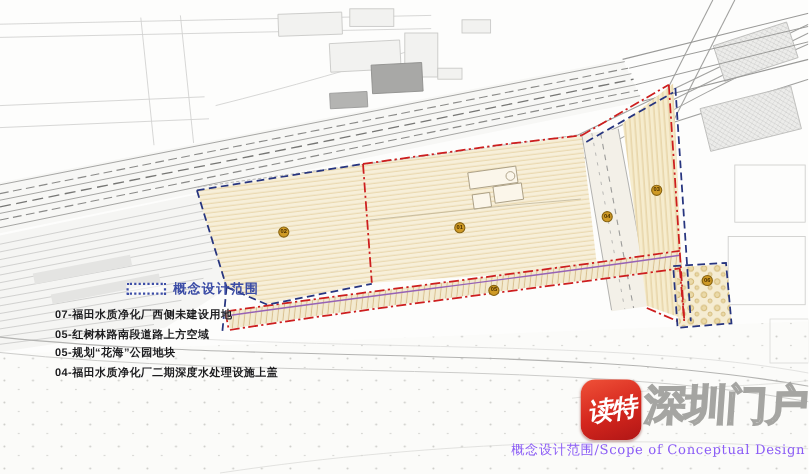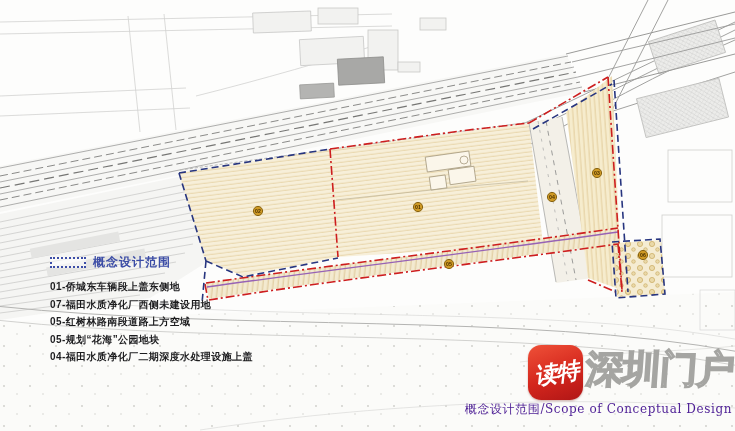--- a/index.html
+++ b/index.html
@@ -3,21 +3,21 @@
 <meta charset="utf-8">
 <style>
   html,body{margin:0;padding:0;background:#ffffff;}
   .stage{
     position:relative;width:735px;height:431px;overflow:hidden;
     background:#fdfdfc;font-family:"Liberation Sans",sans-serif;
   }
   .stage svg{position:absolute;left:0;top:0;}
   
   .legend{position:absolute;left:50px;top:254px;width:250px;}
-  .legend-title-row{display:flex;align-items:center;gap:7px;margin-bottom:7px;}
+  .legend-title-row{display:flex;align-items:center;gap:7px;margin-bottom:7px;justify-content:center;}
   .legend-swatch{width:36px;height:11px;border:2px dotted #3c4da6;background:rgba(255,255,255,.55);box-sizing:border-box;}
   .legend-title{color:#3c4da6;font-weight:bold;font-size:12px;letter-spacing:1px;}
   .legend-item{color:#1c1c1e;font-weight:bold;font-size:10px;letter-spacing:.4px;height:17.6px;line-height:17.6px;white-space:nowrap;text-shadow:0 0 1px rgba(255,255,255,.8);}
   
   .wm-icon{
     position:absolute;left:528px;top:345px;width:55px;height:55px;border-radius:13px;
     background:linear-gradient(160deg,#ef5138 0%,#d4261d 55%,#b01616 100%);
     display:flex;align-items:center;justify-content:center;
     box-shadow:0 1px 2px rgba(120,30,20,.35);
   }
@@ -25,21 +25,21 @@
     color:#fff;font-family:"DejaVu Serif",serif;font-weight:bold;font-style:italic;
     font-size:23px;transform:rotate(-8deg);letter-spacing:-1px;line-height:1;
   }
   .wm-portal{
     position:absolute;left:586px;top:350px;font-size:38px;font-weight:900;line-height:1;
     color:#ffffff;-webkit-text-stroke:1.6px #a5a5a2;letter-spacing:-1px;
     transform:skewX(-4deg);white-space:nowrap;
   }
   
   .caption{
-    position:absolute;right:3px;top:401px;color:#4c1d95;font-size:12px;
+    position:absolute;right:3px;top:401px;color:#8b5cf6;font-size:12px;
     letter-spacing:.6px;font-family:"DejaVu Serif",serif;white-space:nowrap;text-align:right;
   }
 </style>
 </head>
 <body>
 
 <div class="stage">
 
 <svg width="735" height="431" viewBox="0 0 735 431">
   <defs>
@@ -237,21 +237,20 @@
       <text dominant-baseline="central" fill="#4a3000">06</text>
     </g>
   </g>
 </svg>
 
   <div class="legend">
     <div class="legend-title-row">
       <span class="legend-swatch"></span>
       <span class="legend-title">概念设计范围</span>
     </div>
-    <div class="legend-item">01-侨城东车辆段上盖东侧地</div>
     <div class="legend-item">07-福田水质净化厂西侧未建设用地</div>
     <div class="legend-item">05-红树林路南段道路上方空域</div>
     <div class="legend-item">05-规划“花海”公园地块</div>
     <div class="legend-item">04-福田水质净化厂二期深度水处理设施上盖</div>
   </div>
 
   <div class="wm-icon">
     <span class="wm-icon-text">读特</span>
   </div>
   <div class="wm-portal">深圳门户</div>

